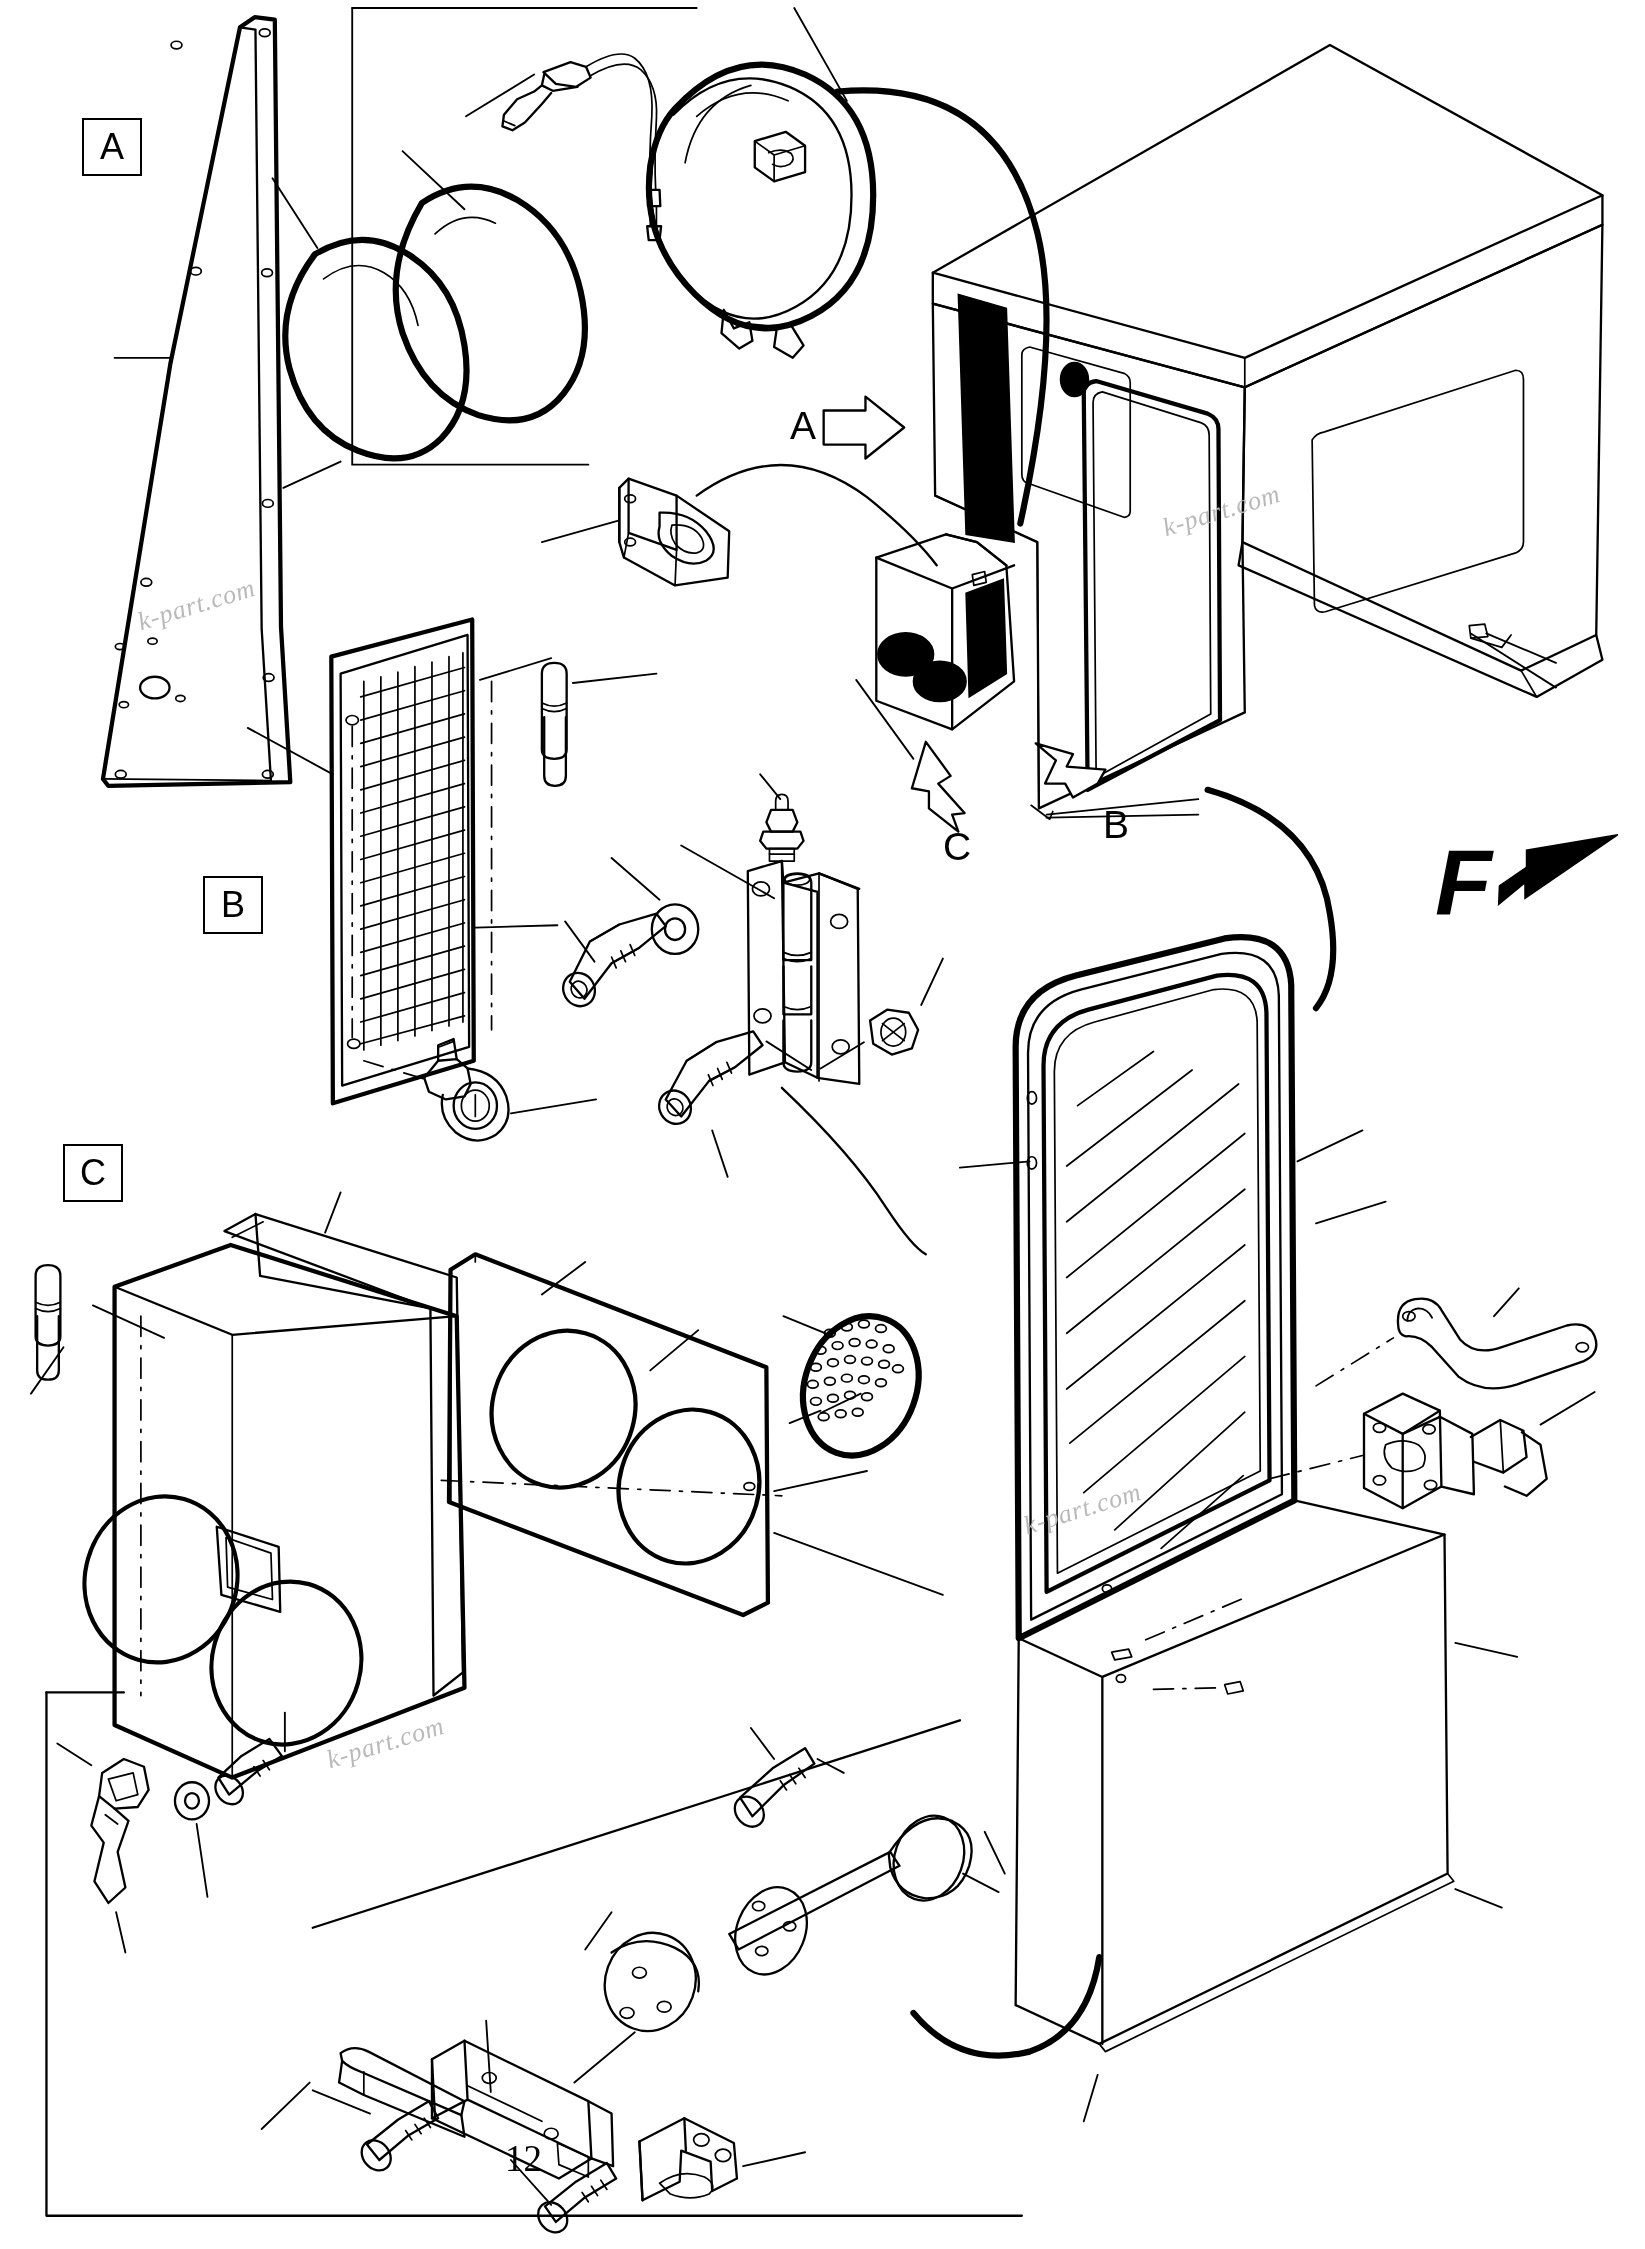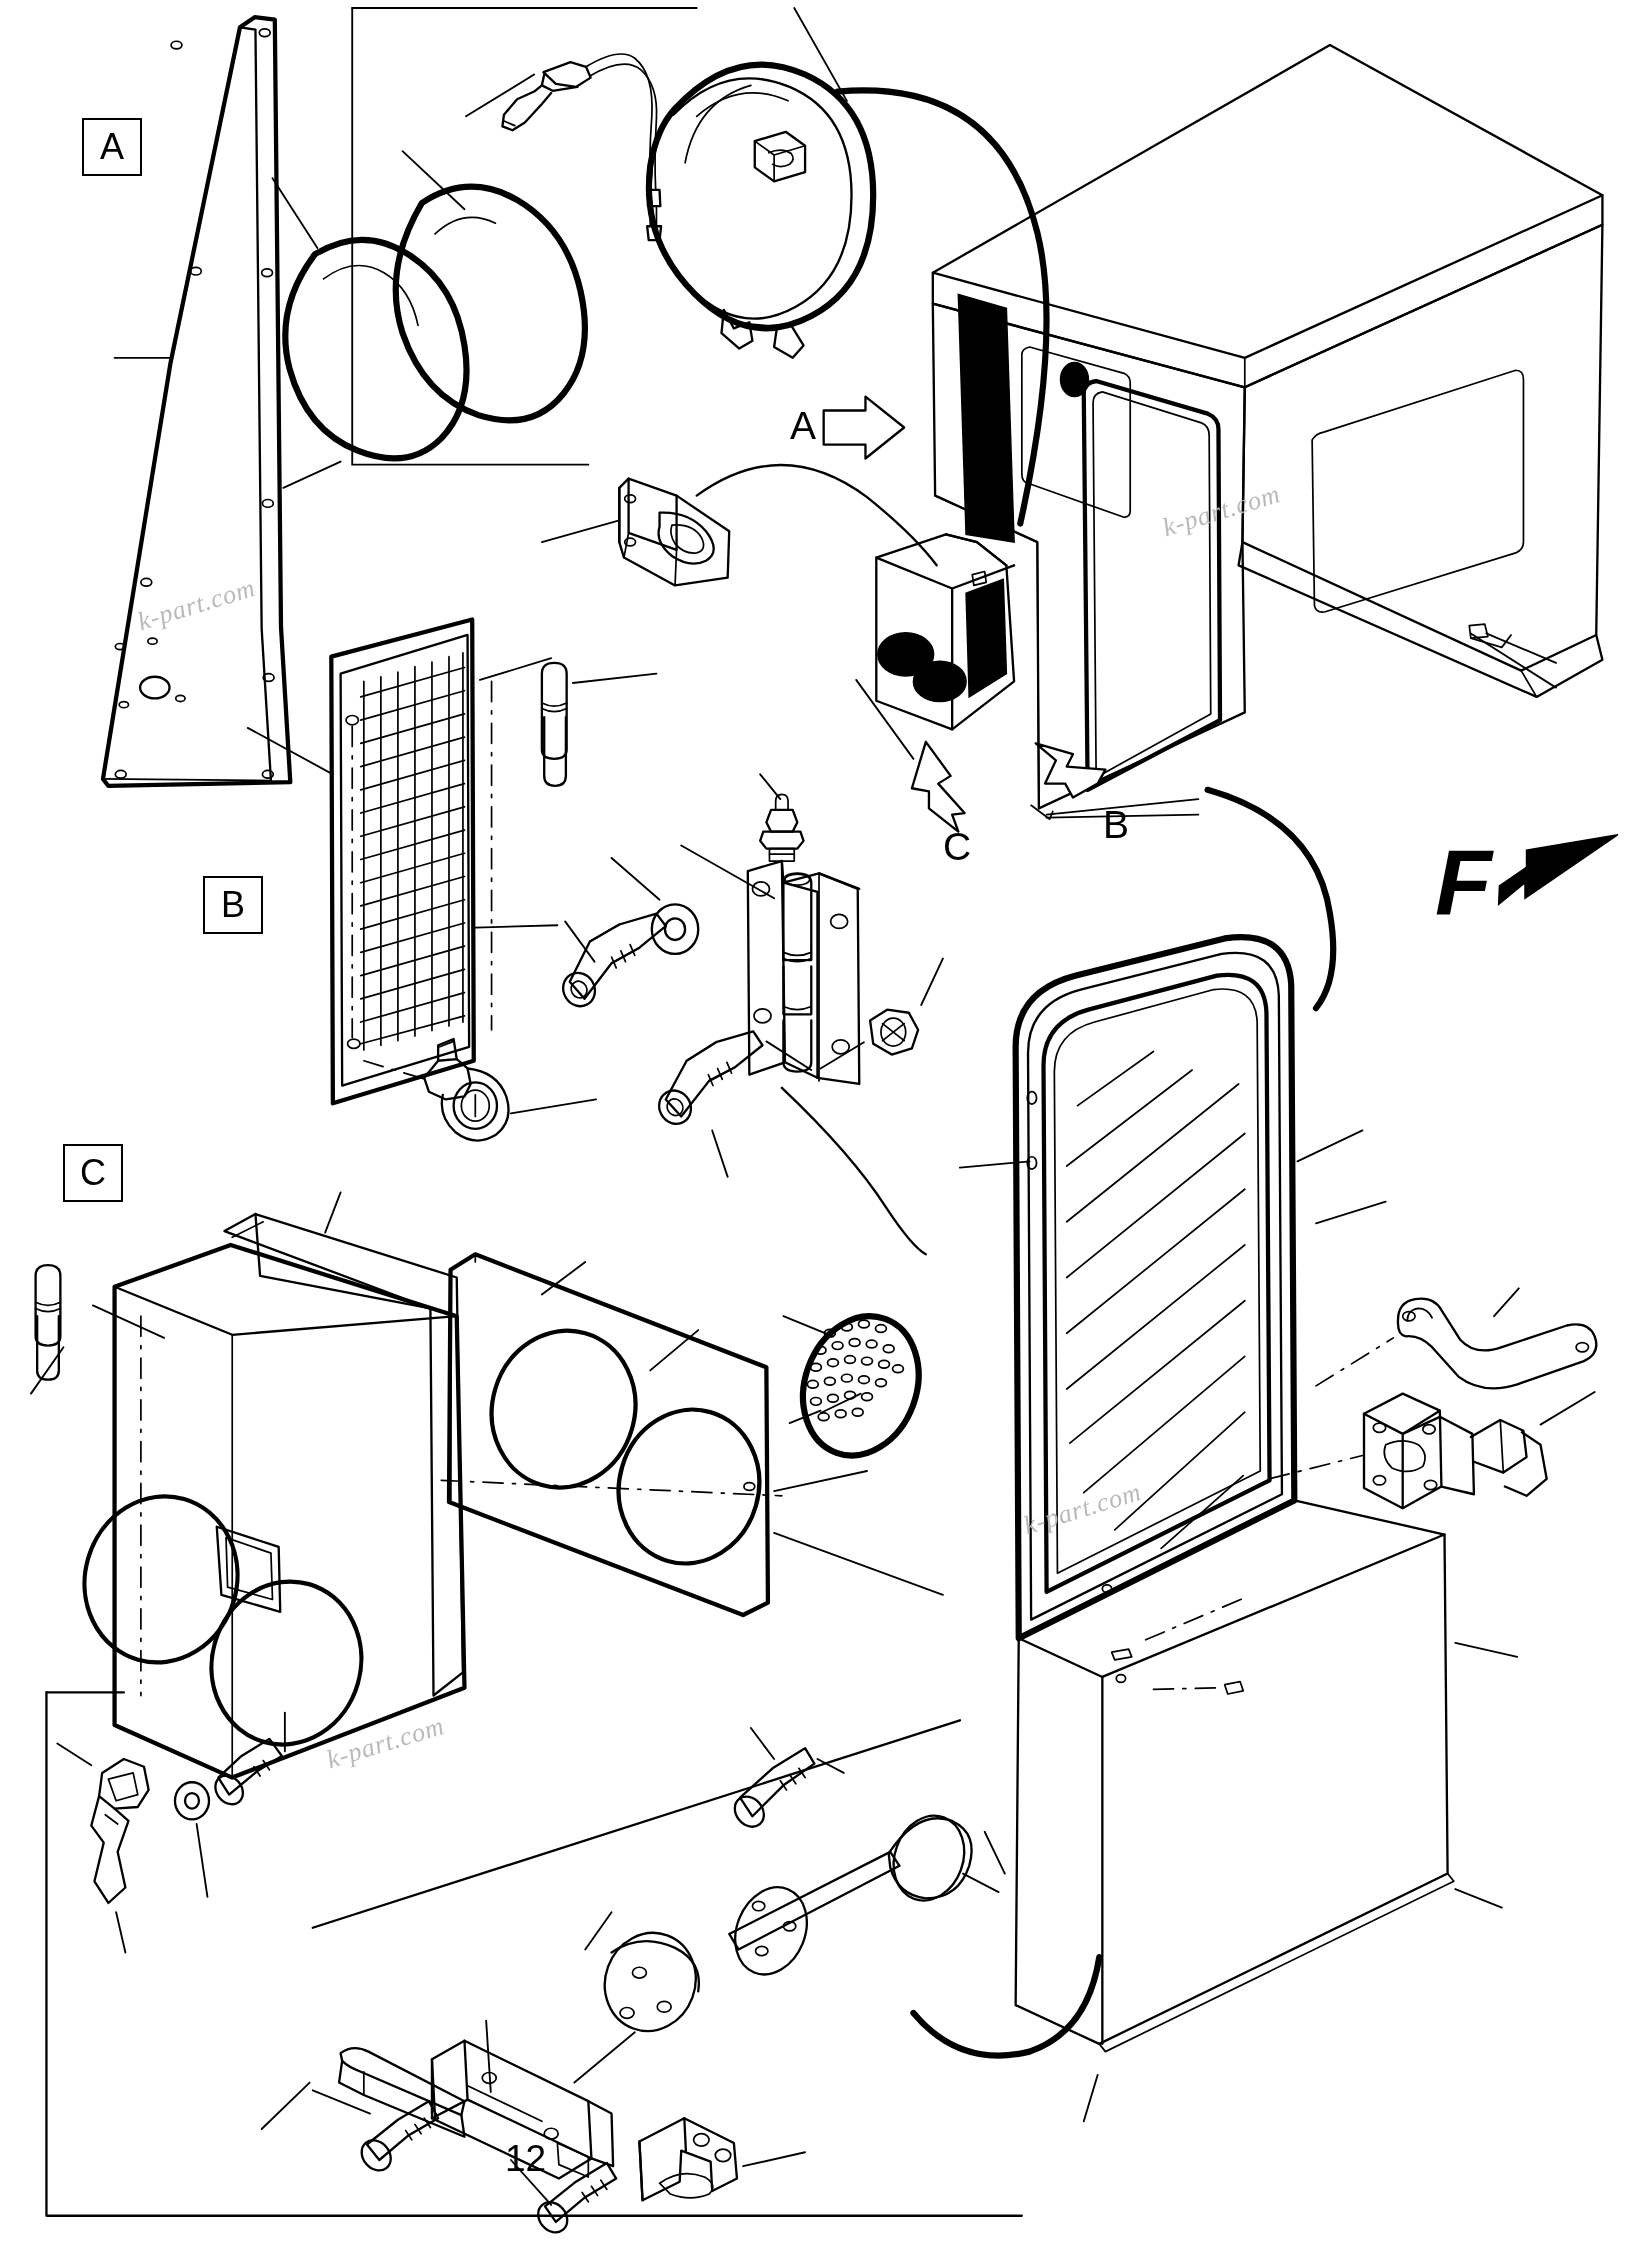--- a/index.html
+++ b/index.html
@@ -49,21 +49,21 @@
     position: absolute;
     font-size: 39px;
     color: #000;
     font-family: "Liberation Sans", sans-serif;
     line-height: 1;
   }
   .partnum {
     position: absolute;
     font-size: 37px;
     color: #000;
-    font-family: Liberation Sans, sans-serif;
+    font-family: Liberation Serif, serif;
     line-height: 1;
     text-align: center;
   }
   .wm {
     position: absolute;
     color: #b9b9b9;
     font-size: 26px;
     font-family: "Liberation Serif", serif;
     font-style: italic;
     white-space: nowrap;

